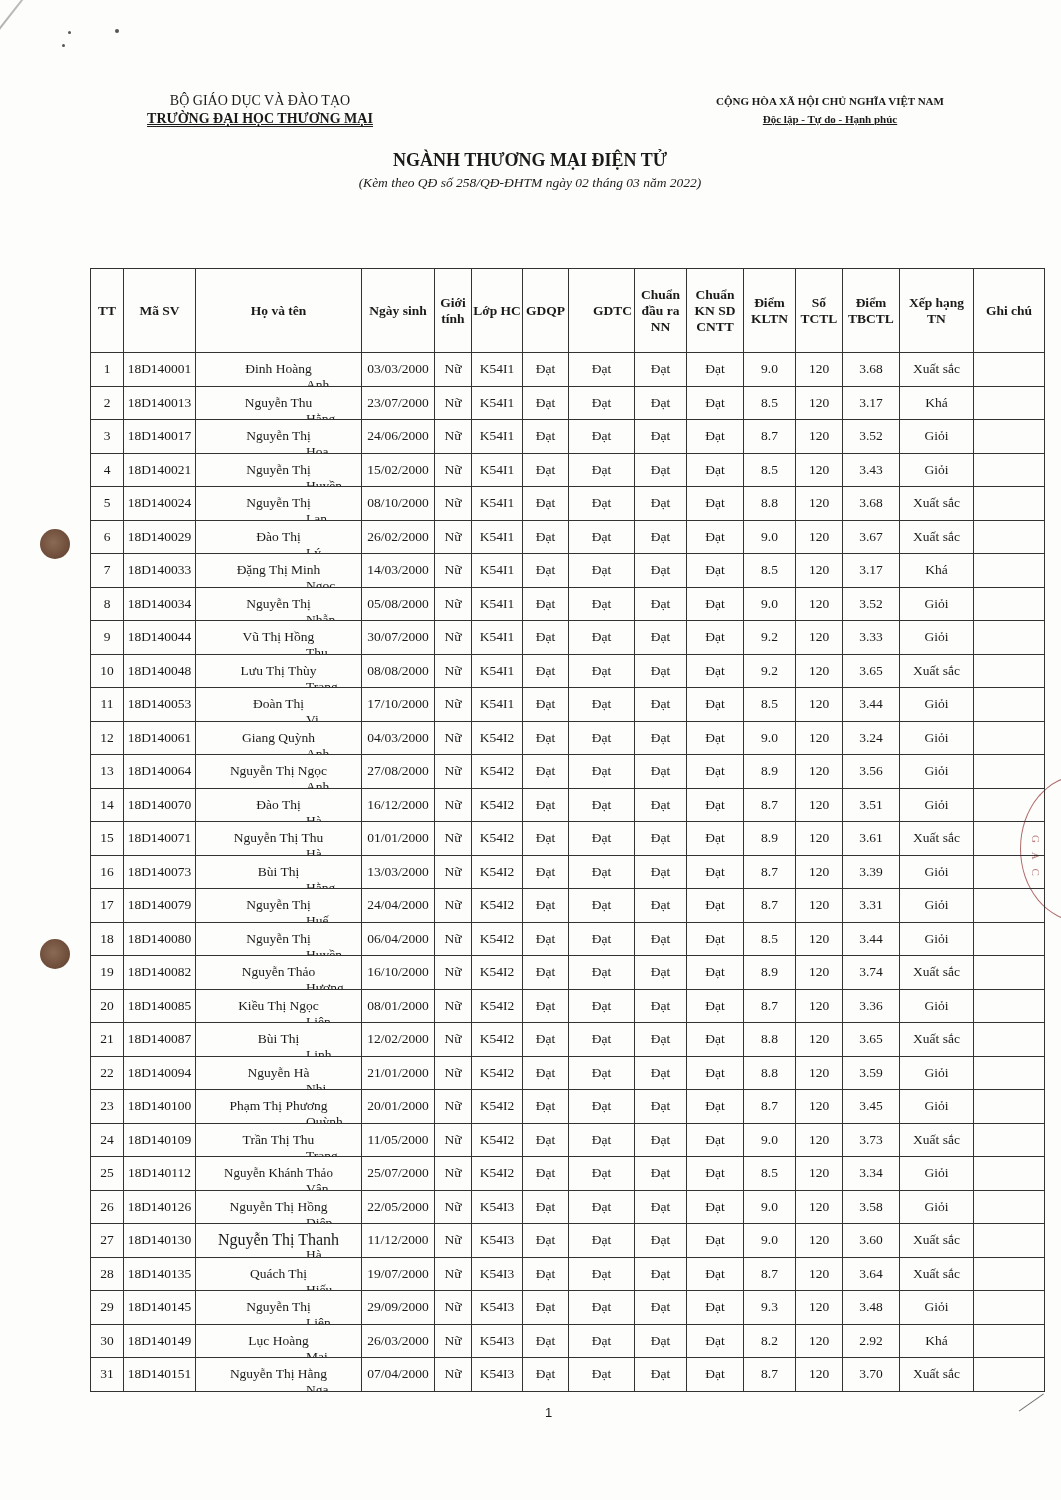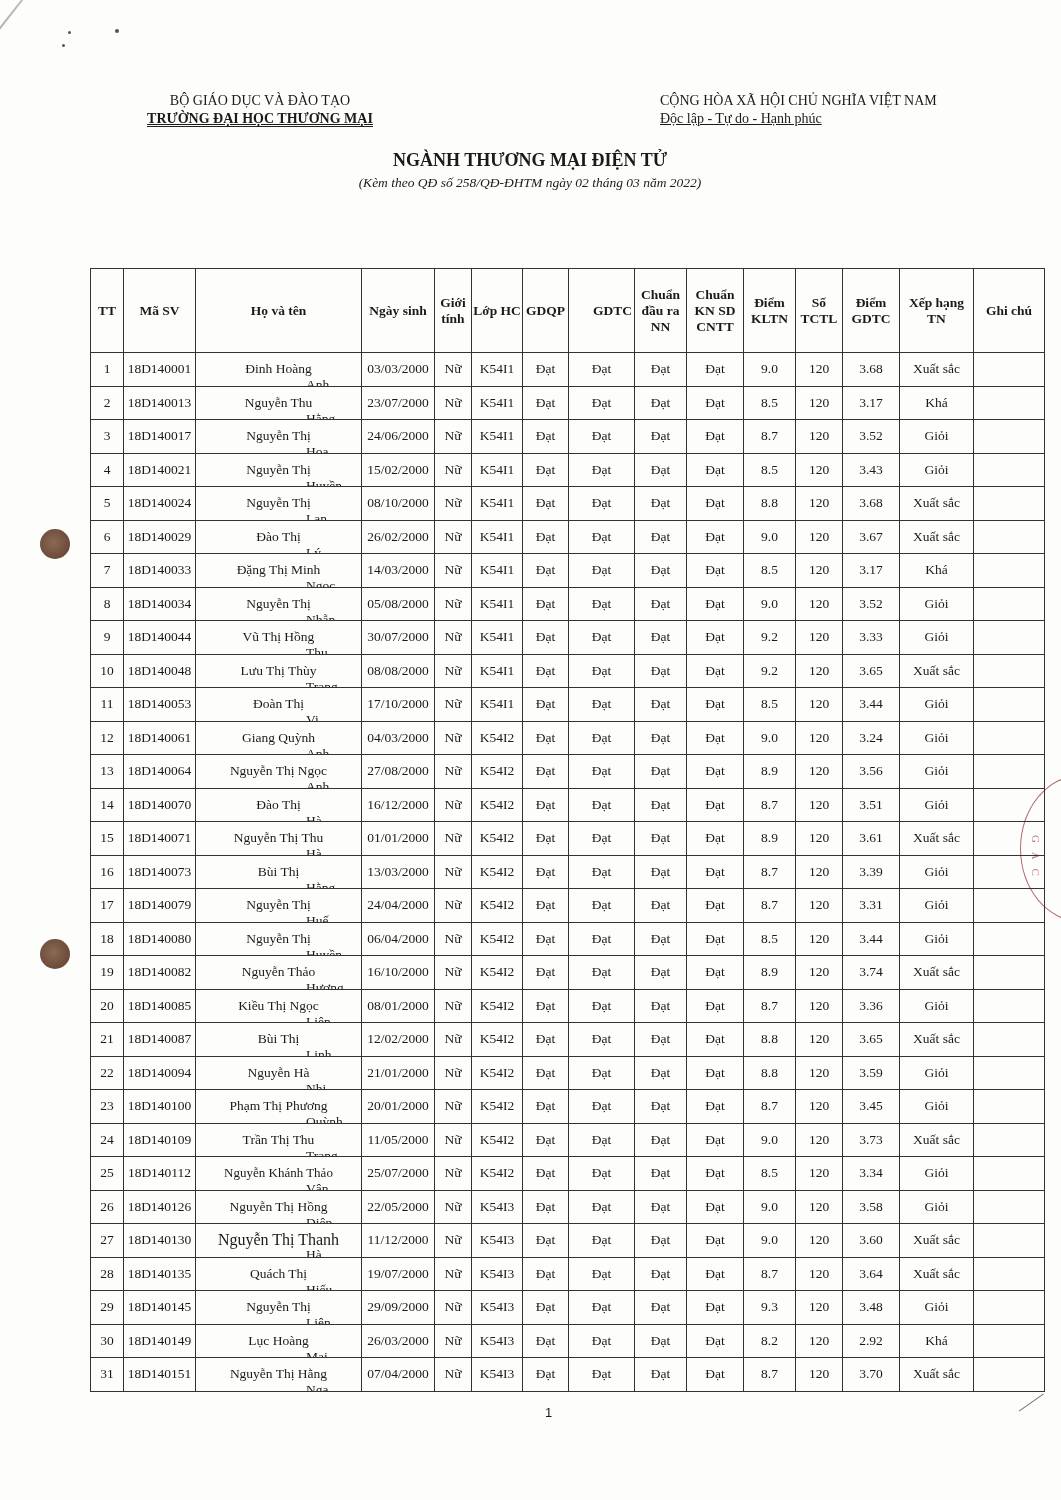--- a/index.html
+++ b/index.html
@@ -28,22 +28,22 @@
     position: absolute; left: 1030px; top: 835px; color: #b98080;
     font-size: 11px; writing-mode: vertical-rl; letter-spacing: 3px;
   }
   .hdr-left {
     position: absolute; left: 130px; top: 92px; width: 260px; text-align: center;
     font-size: 14px; line-height: 18px;
   }
   .hdr-left .school { font-weight: bold; }
   .hdr-left .school span { border-bottom: 1px solid #222; text-decoration: underline; }
   .hdr-right {
-    position: absolute; left: 660px; top: 92px; width: 340px; text-align: left;
-    font-size: 14px; line-height: 18px; font-weight: normal;
+    position: absolute; left: 660px; top: 92px; width: 340px; text-align: center;
+    font-size: 11px; line-height: 18px; font-weight: bold;
   }
   .hdr-right .motto { text-decoration: underline; }
   .title-block {
     position: absolute; left: 100px; top: 148px; width: 860px; text-align: center;
     font-weight: bold; font-size: 18px; line-height: 24px;
   }
   .subtitle { font-weight: normal; font-style: italic; font-size: 13.5px; line-height: 18px; margin-top: 2px; text-align: center; }
   table.grad {
     position: absolute; left: 90px; top: 268px;
     border-collapse: collapse; table-layout: fixed;
@@ -118,21 +118,21 @@
         <th style="width: 165px;">Họ và tên</th>
         <th style="width: 72px;">Ngày sinh</th>
         <th style="width: 36px;">Giới tính</th>
         <th style="width: 50px;">Lớp HC</th>
         <th style="width: 45px;">GDQP</th>
         <th style="width: 43px; padding-left: 22px;">GDTC</th>
         <th style="width: 51px;">Chuẩn đầu ra NN</th>
         <th style="width: 56px;">Chuẩn KN SD CNTT</th>
         <th style="width: 51px;">Điểm KLTN</th>
         <th style="width: 46px;">Số TCTL</th>
-        <th style="width: 56px;">Điểm GDTC</th>
+        <th style="width: 56px;">Điểm TBCTL</th>
         <th style="width: 73px;">Xếp hạng TN</th>
         <th style="width: 70px;">Ghi chú</th>
       </tr>
   </thead>
   <tbody id="body-rows">
       <tr>
         <td>1</td>
         <td>18D140001</td>
         <td class="name">
           <span class="name-wrap"><span class="fam">Đinh Hoàng</span><span class="giv">Anh</span></span>

